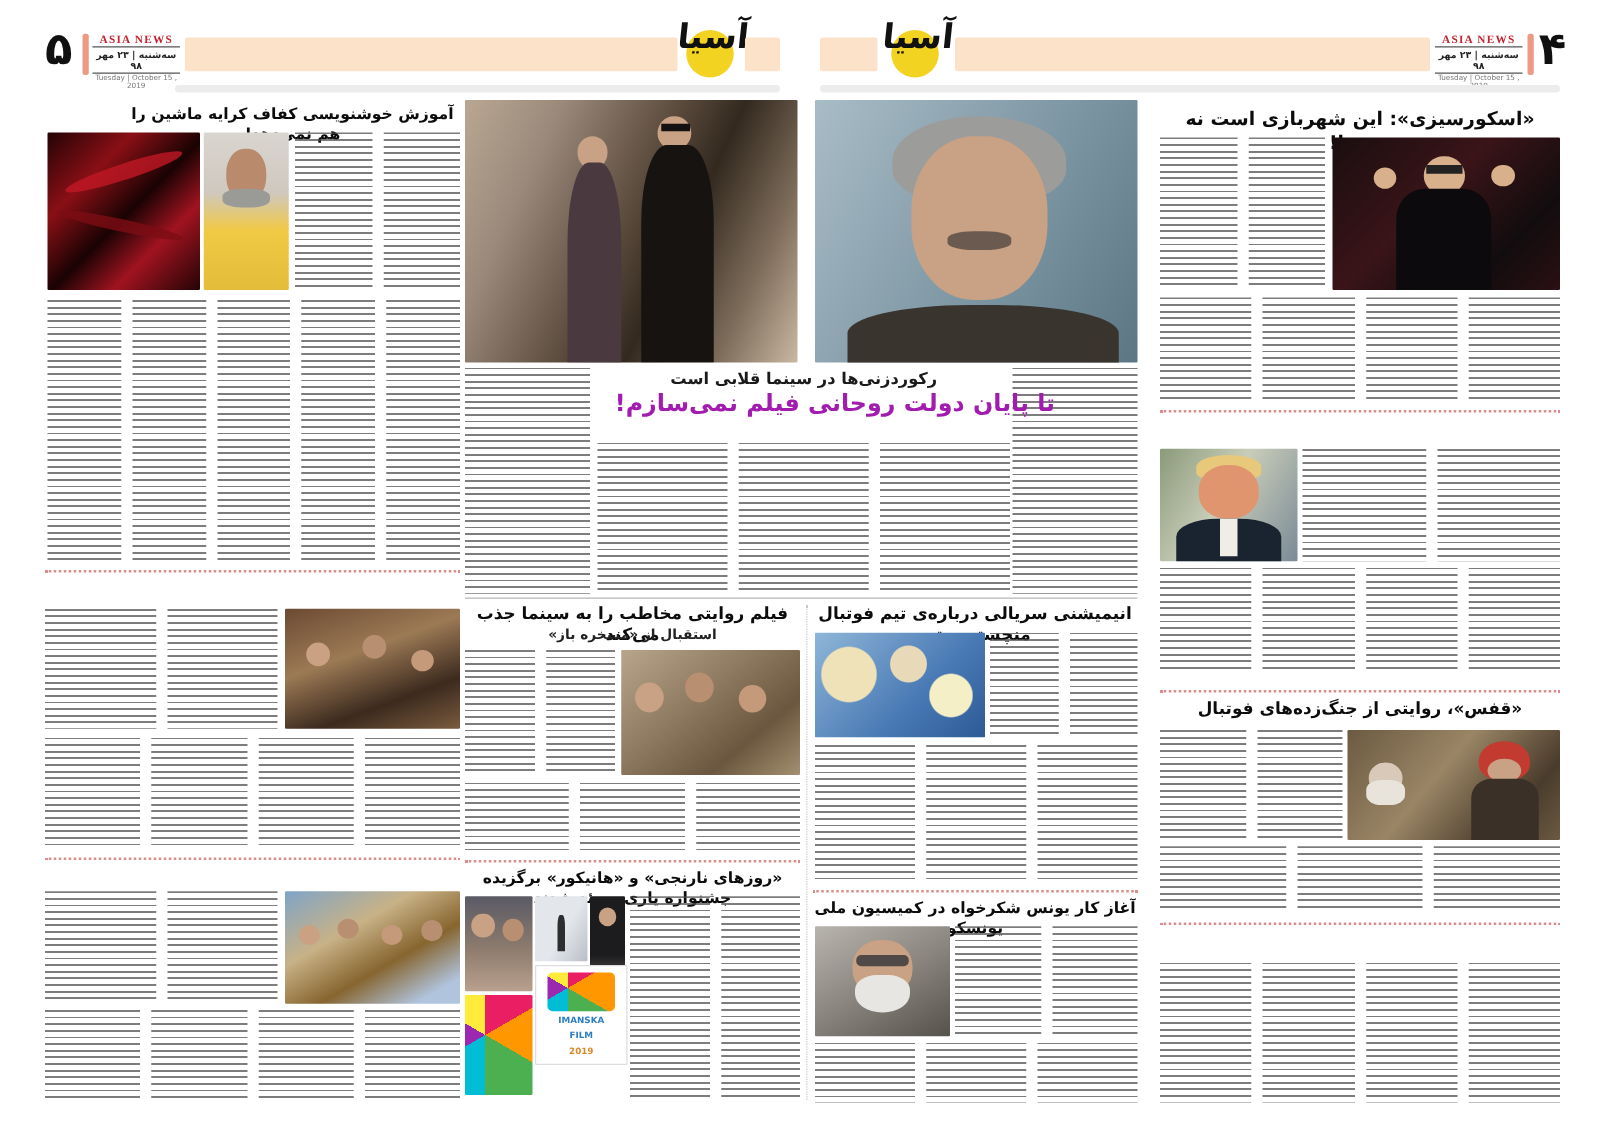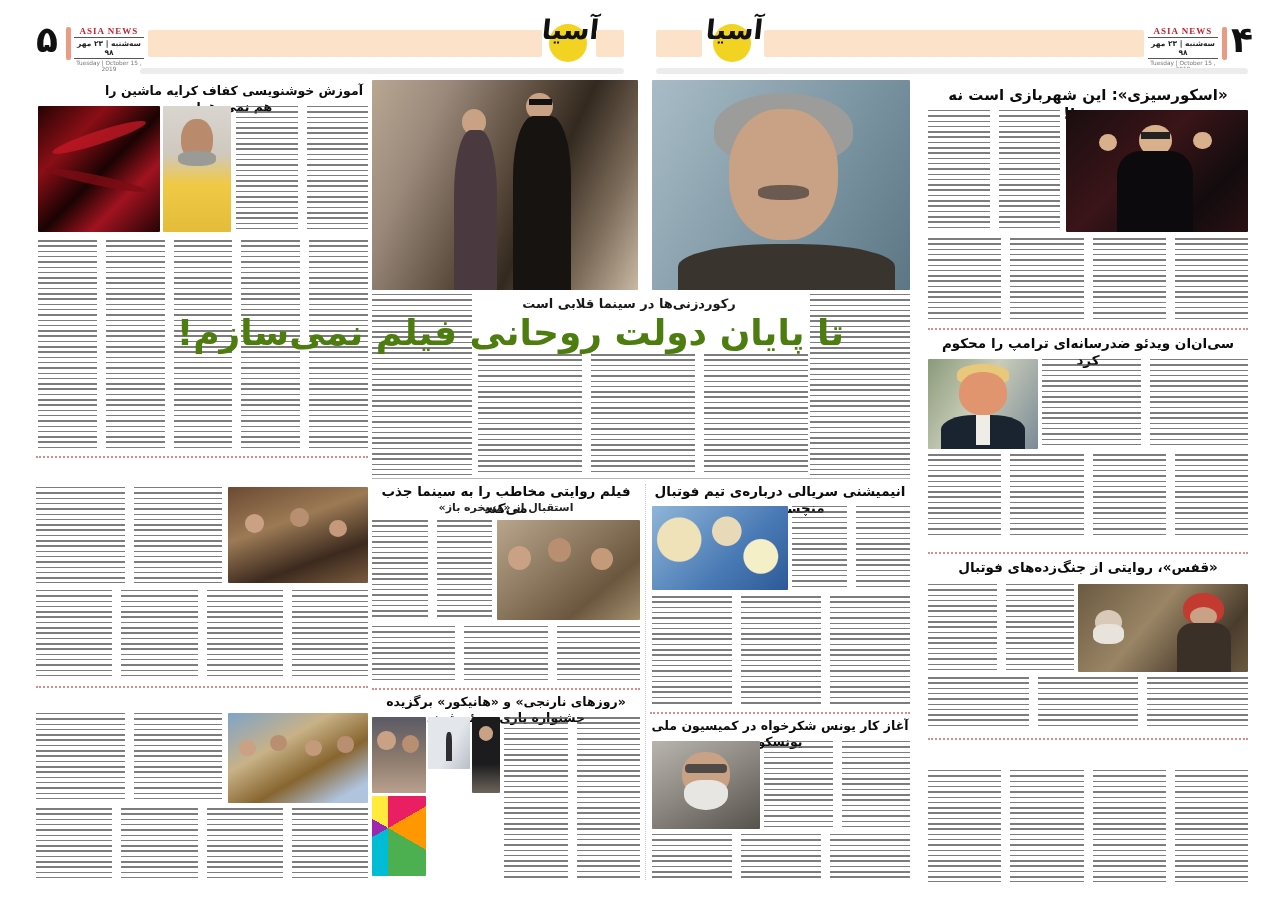--- a/index.html
+++ b/index.html
@@ -21,21 +21,21 @@
   .logo .circ{position:absolute;left:7px;top:14px;width:38px;height:38px;border-radius:50%;
               background:#f2d321;}
   .logo .ltxt{position:absolute;left:0;right:0;top:4px;text-align:center;font-size:27px;
               font-weight:bold;color:#111;transform:skewX(-6deg);}
   
   .hl{font-weight:bold;color:#0c0c0c;text-align:center;line-height:1.25;}
   .hl13{font-size:12.5px;}
   .hl14{font-size:13.5px;}
   .hl15{font-size:15px;}
   .kick{font-size:13px;font-weight:bold;color:#1a1a1a;text-align:center;}
-  .mainhl{font-size:36px;font-weight:bold;color:#4d7c0f;text-align:right;white-space:nowrap;}
+  .mainhl{font-size:19px;font-weight:bold;color:#a21caf;text-align:right;white-space:nowrap;}
   .sub{font-size:11px;font-weight:bold;color:#222;text-align:center;}
   
   .cols{display:flex;gap:9px;}
   .ts{flex:1;background-image:repeating-linear-gradient(to bottom,
         #4a4a4a 0,#4a4a4a 1.5px,transparent 1.5px,transparent 5.3px);
       opacity:.72;}
   
   .dotsep{height:0;border-top:2px dotted #d98c8c;}
   .solidline{height:1px;background:#b5b5b5;}
   .vdots{width:0;border-left:1px dotted #c9c9c9;}
@@ -166,21 +166,21 @@
     <span style="left:10%;top:78%;width:84%;height:24%;background:#3a342f;border-radius:45% 45% 0 0;"></span>
   </div>
 
   <div class="abs cols" style="left:372px;top:294px;width:100px;height:181px;">
     <div class="ts"></div>
   </div>
   <div class="abs cols" style="left:810px;top:294px;width:100px;height:181px;">
     <div class="ts"></div>
   </div>
 
-  <div class="abs kick" dir="rtl" style="left:464px;top:296px;width:330px;">رکوردزنی‌ها در سینما قلابی است</div>
+  <div class="abs kick" dir="rtl" style="left:478px;top:296px;width:330px;">رکوردزنی‌ها در سینما قلابی است</div>
   <div class="abs mainhl" dir="rtl" style="left:440px;top:312px;width:404px;">تا پایان دولت روحانی فیلم نمی‌سازم!</div>
   <div class="abs cols" style="left:478px;top:354px;width:330px;height:120px;">
     <div class="ts"></div>
     <div class="ts"></div>
     <div class="ts"></div>
   </div>
   <div class="abs solidline" style="left:372px;top:478px;width:538px;"></div>
   <div class="abs vdots" style="left:645px;top:484px;height:396px;"></div>
 
   <div class="abs hl hl14" dir="rtl" style="left:372px;top:483px;width:268px;">فیلم روایتی مخاطب را به سینما جذب می‌کند</div>
@@ -225,20 +225,26 @@
     <span style="left:10%;top:18%;width:34%;height:26%;background:#c9a184;border-radius:50%;"></span>
     <span style="left:55%;top:24%;width:32%;height:24%;background:#b98f72;border-radius:50%;"></span>
   </div>
   <div class="abs ph" style="left:428px;top:717px;width:42px;height:52px;
        background:linear-gradient(120deg,#e3e7ec 55%,#b9bec6);">
     <span style="left:42%;top:28%;width:16%;height:56%;background:#2e2e30;border-radius:30% 30% 0 0;"></span>
   </div>
   <div class="abs ph" style="left:472px;top:717px;width:28px;height:76px;
        background:linear-gradient(180deg,#1c1c1e 62%,#6d655c);">
     <span style="left:24%;top:12%;width:52%;height:20%;background:#c9a184;border-radius:50%;"></span>
+  </div>
+  <div class="abs ph poster-mini" style="left:428px;top:772px;width:72px;height:78px;">
+    <span class="mosaic" style="left:12%;top:6%;width:76%;height:40%;border-radius:4px;"></span>
+    <span style="left:0;top:50%;width:100%;text-align:center;" class="pl">IMANSKA</span>
+    <span style="left:0;top:66%;width:100%;text-align:center;" class="pl">FILM</span>
+    <span style="left:0;top:82%;width:100%;text-align:center;color:#d98a2b;font-size:7px;font-weight:bold;">2019</span>
   </div>
   <div class="abs ph mosaic" style="left:372px;top:796px;width:54px;height:80px;"></div>
   <div class="abs cols" style="left:504px;top:717px;width:136px;height:163px;">
     <div class="ts"></div>
     <div class="ts"></div>
   </div>
 
   <div class="abs dotsep" style="left:650px;top:712px;width:260px;"></div>
   <div class="abs hl hl13" dir="rtl" style="left:650px;top:718px;width:260px;">آغاز کار یونس شکرخواه در کمیسیون ملی یونسکو</div>
   <div class="abs ph" style="left:652px;top:741px;width:108px;height:88px;
@@ -272,21 +278,20 @@
     <div class="ts"></div>
   </div>
   <div class="abs cols" style="left:928px;top:238px;width:320px;height:84px;">
     <div class="ts"></div>
     <div class="ts"></div>
     <div class="ts"></div>
     <div class="ts"></div>
   </div>
 
   <div class="abs dotsep" style="left:928px;top:328px;width:320px;"></div>
-  <div class="abs hl hl14" dir="rtl" style="left:928px;top:335px;width:320px;">سی‌ان‌ان ویدئو ضدرسانه‌ای ترامپ را محکوم کرد</div>
   <div class="abs ph" style="left:928px;top:359px;width:110px;height:90px;
        background:linear-gradient(120deg,#8a9a7a,#c9cdb9 45%,#7a8a96);">
     <span style="left:26%;top:6%;width:48%;height:22%;background:#e8c87a;border-radius:50% 50% 30% 30%;"></span>
     <span style="left:28%;top:14%;width:44%;height:48%;background:#e0956f;border-radius:46%;"></span>
     <span style="left:12%;top:62%;width:76%;height:40%;background:#1a2430;border-radius:40% 40% 0 0;"></span>
     <span style="left:44%;top:62%;width:12%;height:34%;background:#f0ece6;"></span>
   </div>
   <div class="abs cols" style="left:1042px;top:359px;width:206px;height:90px;">
     <div class="ts"></div>
     <div class="ts"></div>

